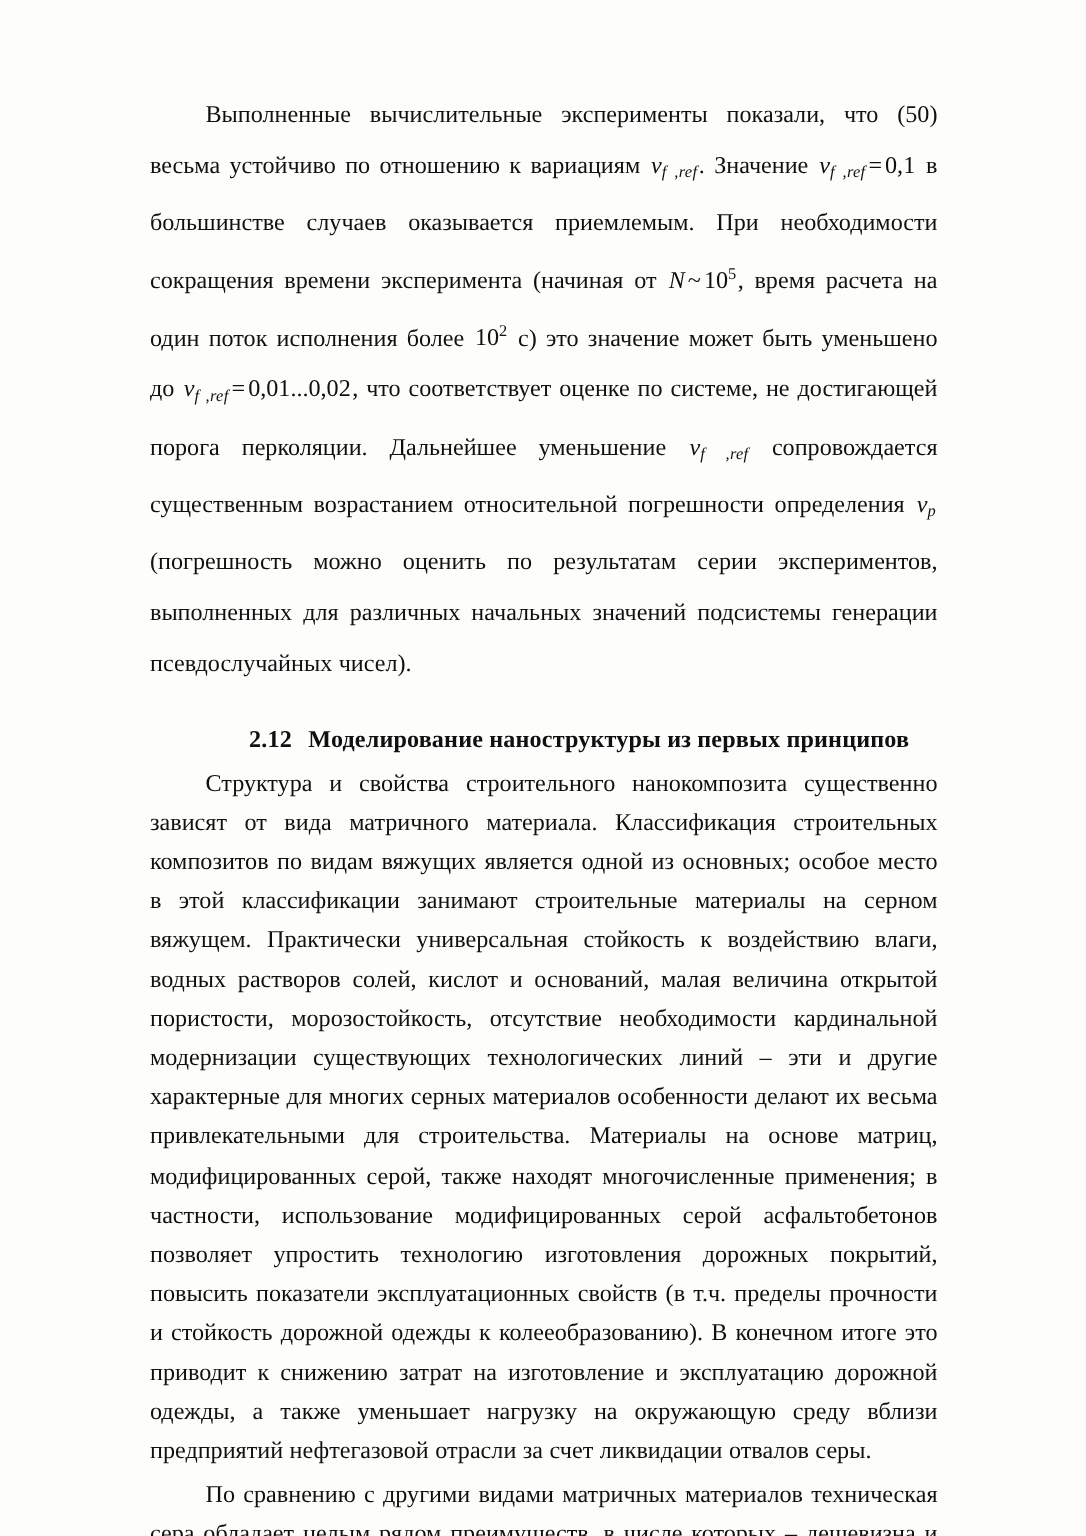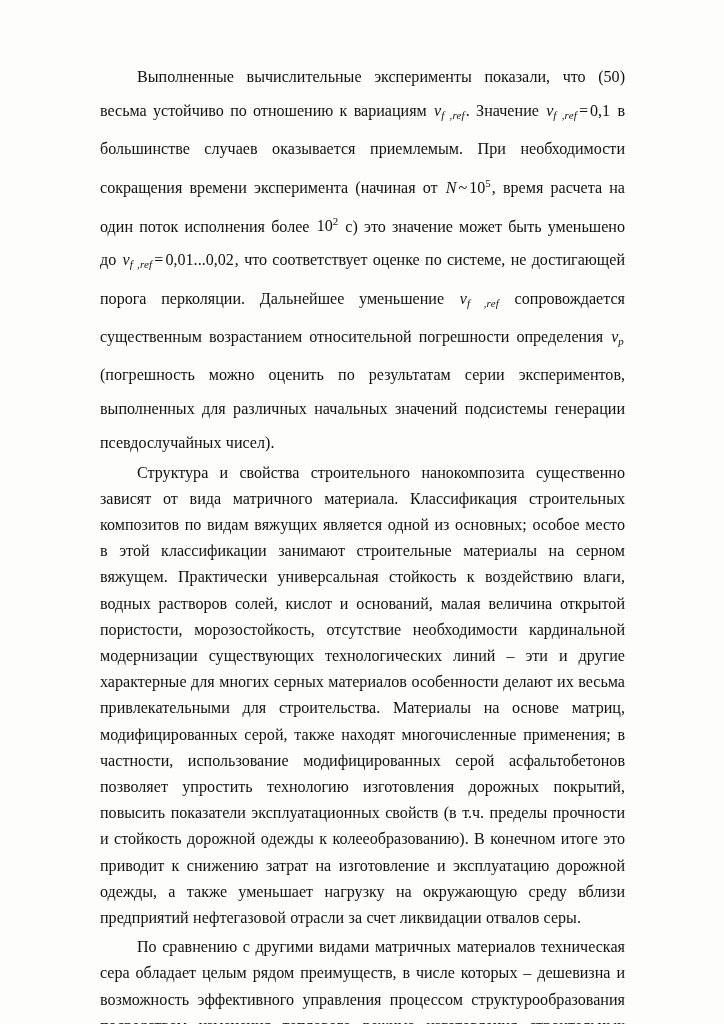--- a/index.html
+++ b/index.html
@@ -84,20 +84,21 @@
   }
 </style>
 </head>
 <body>
 
 <div class="page">
   <div class="text-column">
 
     <p class="para math-para indent"><span>Выполненные вычислительные эксперименты показали, что (50) весьма устойчиво по отношению к вариациям </span><span class="math"><span class="var">v</span><span class="sub">f ,ref</span></span><span>. Значение </span><span class="math"><span class="var">v</span><span class="sub">f ,ref</span><span class="op">=</span><span class="num">0,1</span></span><span> в большинстве случаев оказывается приемлемым. При необходимости сокращения времени эксперимента (начиная от </span><span class="math"><span class="var">N</span><span class="op">~</span><span class="num">10</span><span class="sup">5</span></span><span>, время расчета на один поток исполнения более </span><span class="math"><span class="num">10</span><span class="sup">2</span></span><span> с) это значение может быть уменьшено до </span><span class="math"><span class="var">v</span><span class="sub">f ,ref</span><span class="op">=</span><span class="num">0,01...0,02</span></span><span>, что соответствует оценке по системе, не достигающей порога перколяции. Дальнейшее уменьшение </span><span class="math"><span class="var">v</span><span class="sub">f ,ref</span></span><span> сопровождается существенным возрастанием относительной погрешности определения </span><span class="math"><span class="var">v</span><span class="sub">p</span></span><span> (погрешность можно оценить по результатам серии экспериментов, выполненных для различных начальных значений подсистемы генерации псевдослучайных чисел).</span></p>
 
+    <h2 class="sec-heading"><span class="num">2.12</span><span>Моделирование наноструктуры из первых принципов</span></h2>
 
     <p class="para indent">Структура и свойства строительного нанокомпозита существенно зависят от вида матричного материала. Классификация строительных композитов по видам вяжущих является одной из основных; особое место в этой классификации занимают строительные материалы на серном вяжущем. Практически универсальная стойкость к воздействию влаги, водных растворов солей, кислот и оснований, малая величина открытой пористости, морозостойкость, отсутствие необходимости кардинальной модернизации существующих технологических линий – эти и другие характерные для многих серных материалов особенности делают их весьма привлекательными для строительства. Материалы на основе матриц, модифицированных серой, также находят многочисленные применения; в частности, использование модифицированных серой асфальтобетонов позволяет упростить технологию изготовления дорожных покрытий, повысить показатели эксплуатационных свойств (в т.ч. пределы прочности и стойкость дорожной одежды к колееобразованию). В конечном итоге это приводит к снижению затрат на изготовление и эксплуатацию дорожной одежды, а также уменьшает нагрузку на окружающую среду вблизи предприятий нефтегазовой отрасли за счет ликвидации отвалов серы.</p>
 
     <div class="gap-sm"></div>
 
     <p class="para indent">По сравнению с другими видами матричных материалов техническая сера обладает целым рядом преимуществ, в числе которых – дешевизна и возможность эффективного управления процессом структурообразования посредством изменения теплового режима изготовления строительных изделий и конструкций.</p>
 
   </div>
 </div>
 

